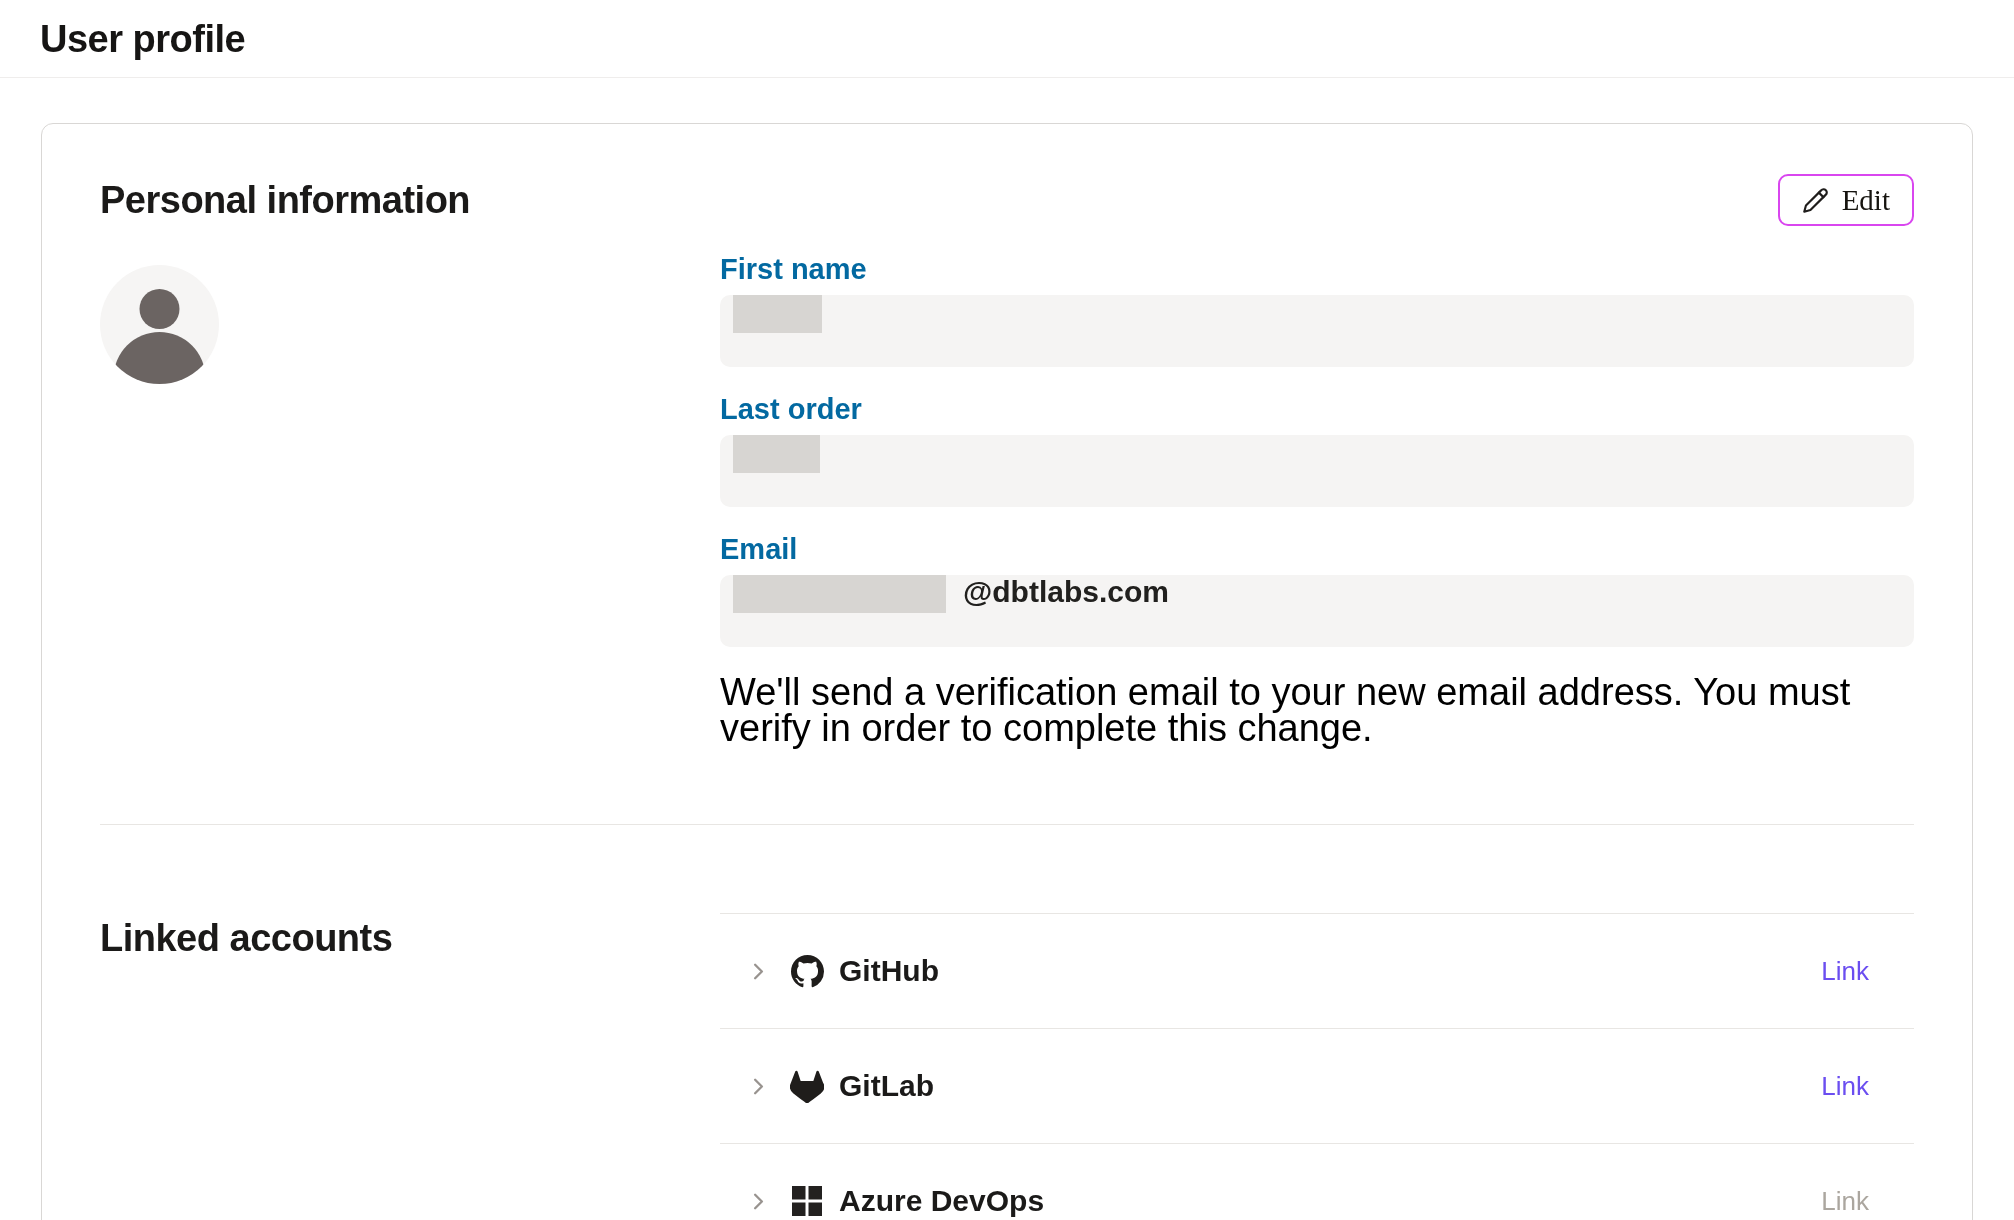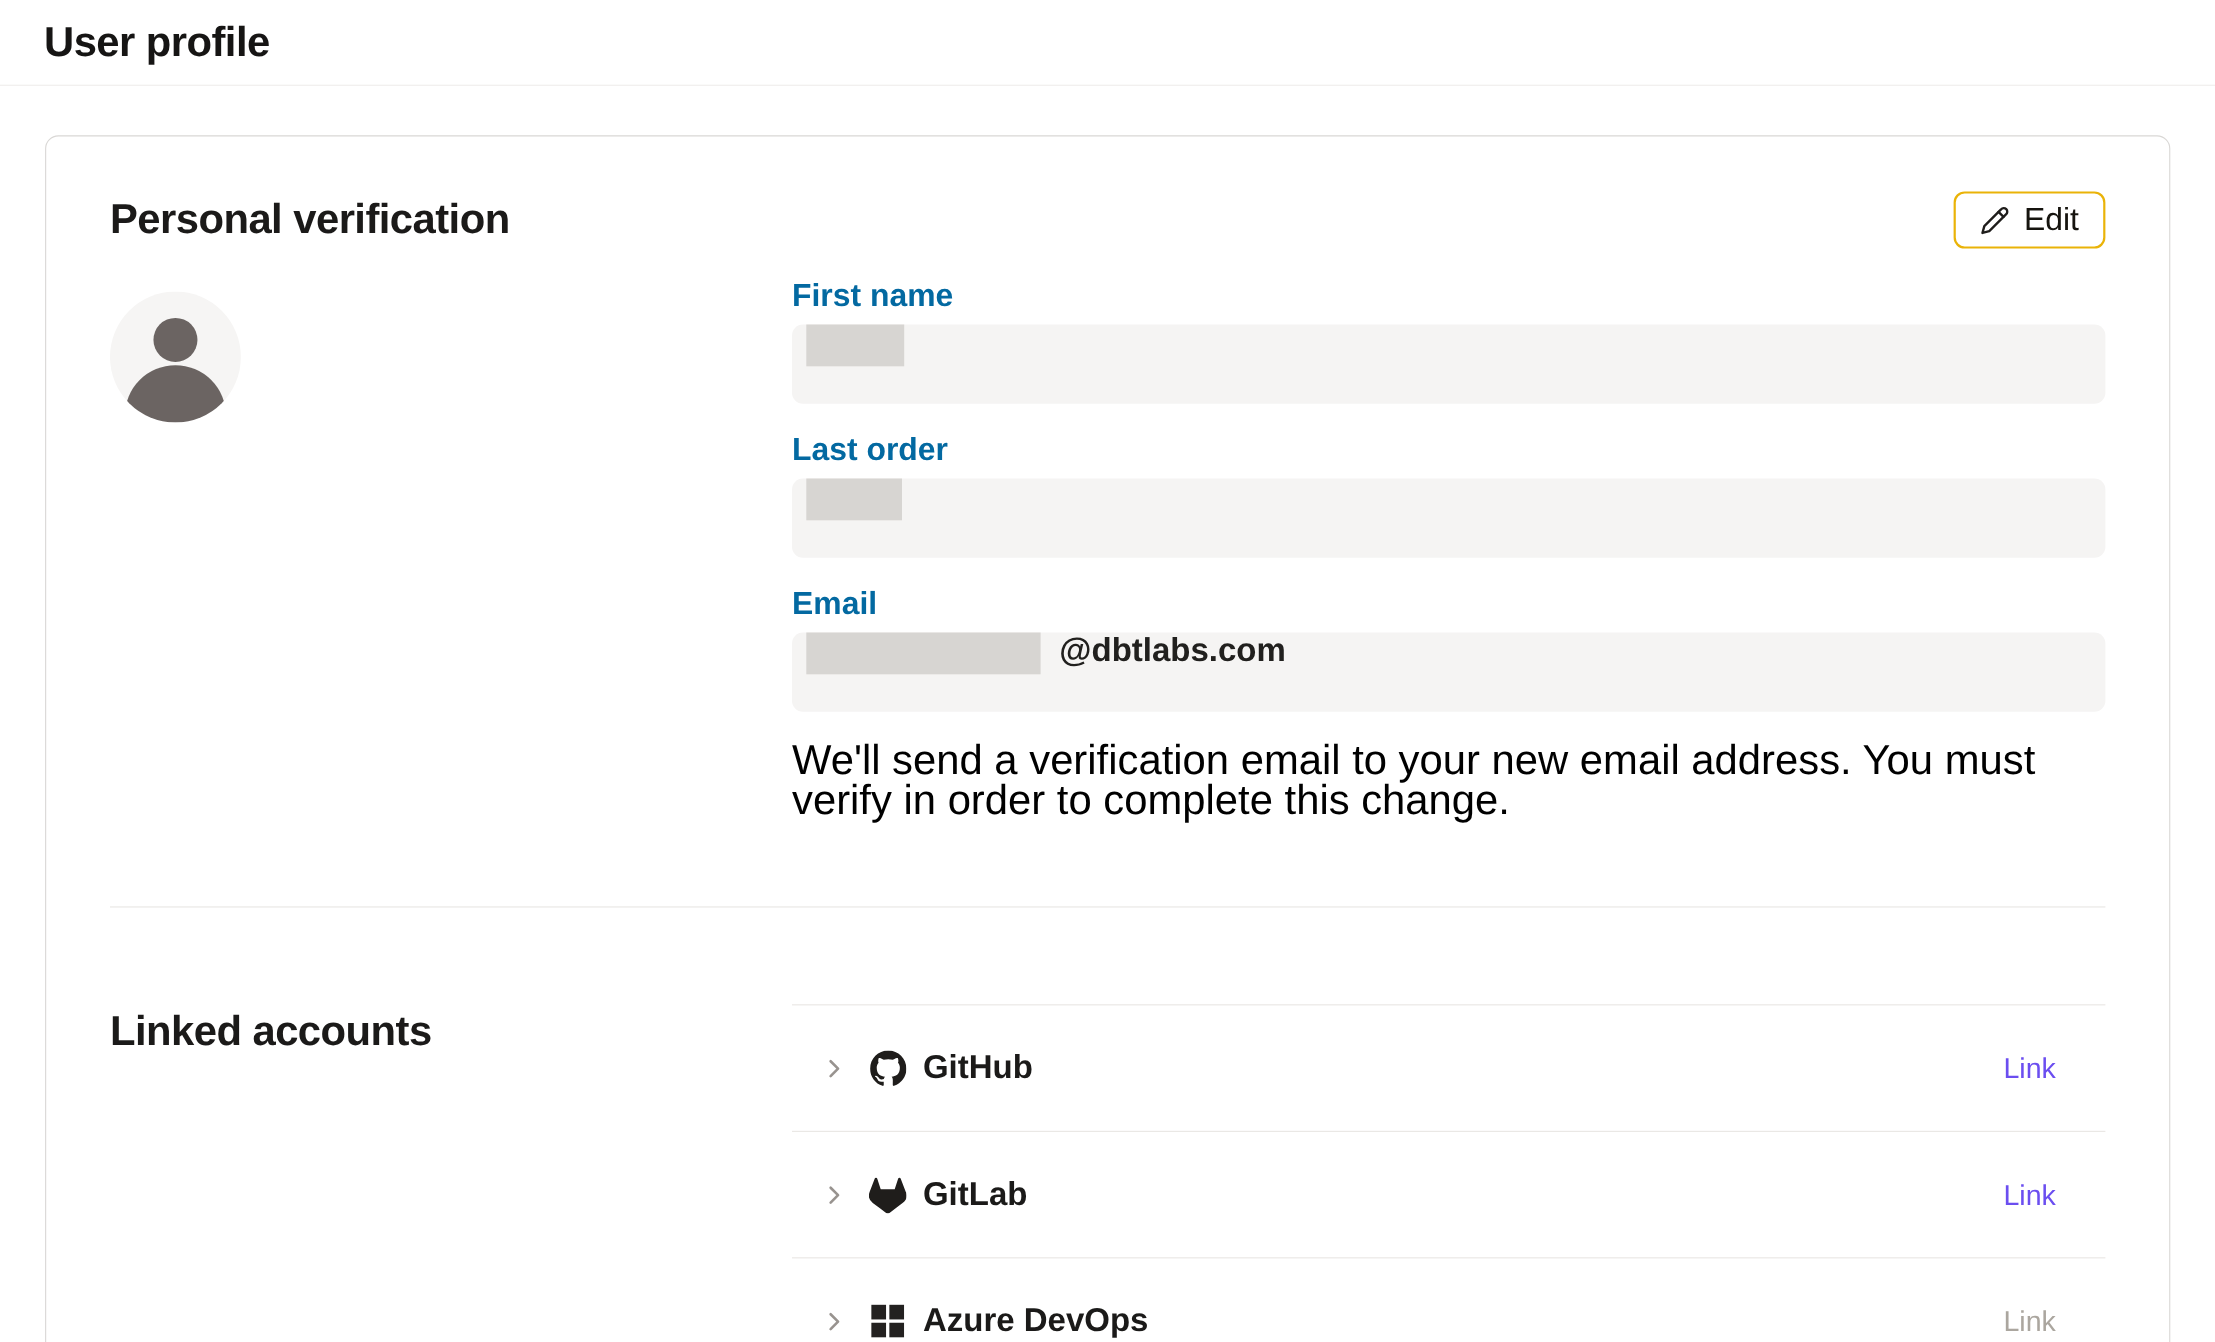--- a/index.html
+++ b/index.html
@@ -11,22 +11,22 @@
   .page-title { font-size:38px; font-weight:700; letter-spacing:-0.5px; line-height:48px; color:#161514; }
 
   
   .card { margin:45px 41px 0; border:1px solid #d9d7d5; border-radius:12px;
           padding:50px 58px 60px; height:1400px; background:#fff; }
 
   
   .section-header { display:flex; justify-content:space-between; align-items:center; }
   .section-heading { font-size:38px; font-weight:600; letter-spacing:-0.5px; color:#1b1a19; }
   .edit-btn { display:flex; align-items:center; gap:13px; height:52px; padding:0 22px;
-              background:#fff; border:2px solid #eab308; border-radius:10px;
-              font-family:Liberation Sans, sans-serif; font-size:29px; font-weight:500; color:#16140f; cursor:pointer; }
+              background:#fff; border:2px solid #d946ef; border-radius:10px;
+              font-family:Liberation Serif, serif; font-size:29px; font-weight:500; color:#16140f; cursor:pointer; }
   .edit-btn svg { display:block; }
 
   
   .cols { display:flex; margin-top:27px; }
   .col-left { width:620px; flex:0 0 620px; }
   .col-right { flex:1 1 auto; min-width:0; }
 
   .avatar { width:119px; height:119px; margin-top:12px; }
 
   
@@ -60,21 +60,21 @@
 </head>
 <body>
 
 <header class="page-header">
   <h1 class="page-title">User profile</h1>
 </header>
 
 <main class="card">
 
   <div class="section-header">
-    <h2 class="section-heading">Personal verification</h2>
+    <h2 class="section-heading">Personal information</h2>
     <button class="edit-btn">
       <span>
         <svg width="27" height="27" viewBox="0 0 24 24" fill="none" stroke="#1f1d1b" stroke-width="1.9" stroke-linecap="round" stroke-linejoin="round">
           <path d="M17 3a2.85 2.83 0 1 1 4 4L7.5 20.5 2 22l1.5-5.5Z"></path>
           <path d="m15 5 4 4"></path>
         </svg>
       </span>
       <span>Edit</span>
     </button>
   </div>

